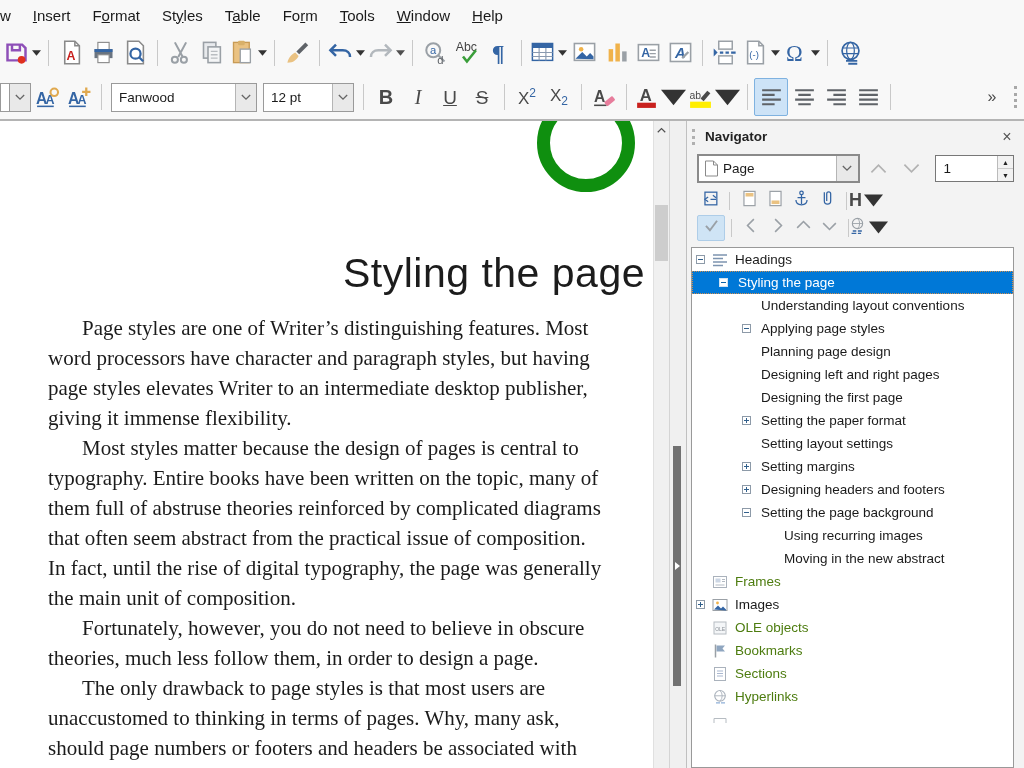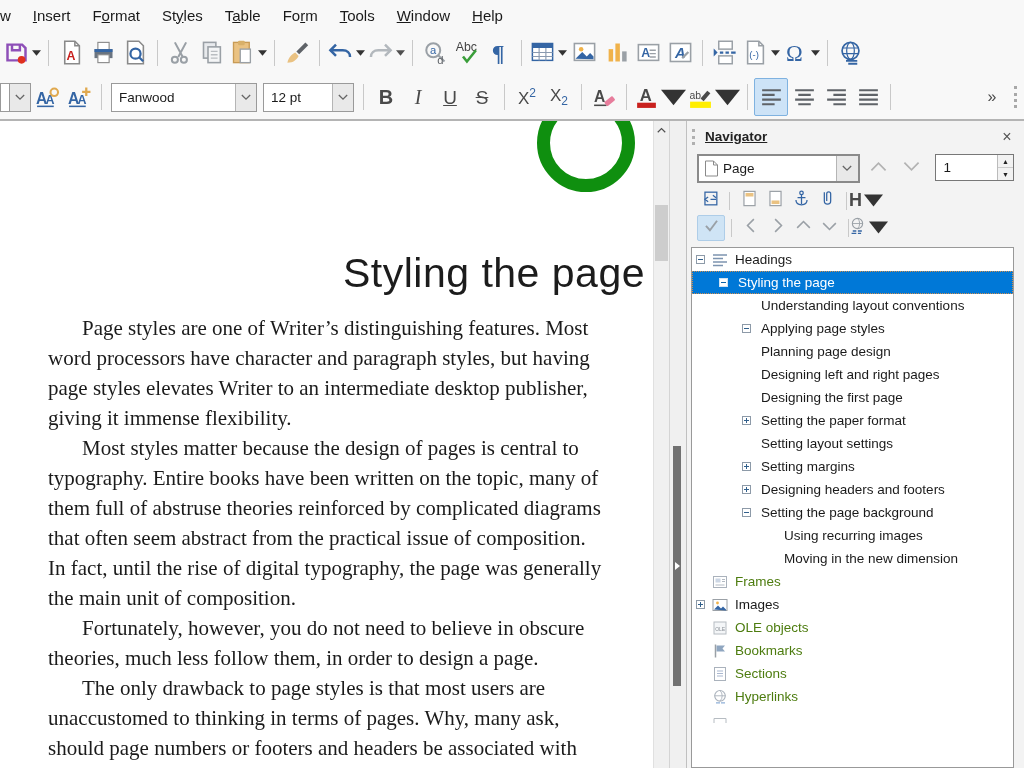--- a/index.html
+++ b/index.html
@@ -47,23 +47,23 @@
   .sb-btn svg{width:9px;height:6px;}
   .sb-thumb{position:absolute;left:1px;right:1px;top:84px;height:56px;background:#cdcdcd;}
   
   .splitter{width:16px;background:#f0f0f0;border-left:1px solid #d4d4d4;border-right:1px solid #c0c0c0;position:relative;flex:none;}
   .split-handle{position:absolute;left:3px;width:8px;top:325px;height:240px;background:#717171;display:flex;align-items:center;justify-content:center;}
   .split-arrow{width:0;height:0;border-top:4px solid transparent;border-bottom:4px solid transparent;border-left:5px solid #fff;}
   
   .navigator{flex:1;background:#f3f3f3;display:flex;flex-direction:column;overflow:hidden;}
   .nav-titlebar{height:31px;display:flex;align-items:center;padding:0 8px 0 5px;}
   .nav-grip{width:3px;height:16px;border-left:3px dotted #b0b0b0;margin-right:7px;}
-  .nav-title{font-size:13.5px;font-weight:bold;color:#222;flex:1;text-decoration:underline;}
+  .nav-title{font-size:13.5px;font-weight:bold;color:#222;flex:1;}
   .nav-close{font-size:16px;color:#555;width:18px;text-align:center;line-height:16px;}
-  .nav-controls{display:flex;align-items:flex-start;padding:2px 10px 4px 10px;gap:4px;}
+  .nav-controls{display:flex;align-items:center;padding:2px 10px 4px 10px;gap:4px;}
   .nav-combo{display:flex;align-items:center;background:#fff;border:2px solid #8a8a8a;height:29px;box-sizing:border-box;width:170px;}
   .nav-combo .cico{margin:0 4px 0 5px;display:flex;}
   .nav-combo .cico svg{width:15px;height:17px;}
   .nav-combo .cval{font-size:13.5px;flex:1;}
   .nav-combo .cbtn{width:21px;align-self:stretch;background:#e9e9e9;border-left:1px solid #b5b5b5;display:flex;align-items:center;justify-content:center;}
   .nav-combo .cbtn svg{width:10px;height:7px;}
   .nav-chev{width:30px;height:26px;display:flex;align-items:center;justify-content:center;}
   .nav-chev svg{width:17px;height:11px;}
   .spinbox{margin-left:6px;display:flex;background:#fff;border:1px solid #777;height:27px;box-sizing:border-box;width:82px;}
   .spinbox .sval{flex:1;font-size:13.5px;padding:5px 0 0 7px;}
@@ -777,21 +777,21 @@
             <span class="exp-slot">
               <span class="expander blank"></span>
             </span>
             <span class="tlabel">Using recurring images</span>
           </div>
           <div class="tree-row">
             <span class="lvl" style="width:69px"></span>
             <span class="exp-slot">
               <span class="expander blank"></span>
             </span>
-            <span class="tlabel">Moving in the new dimension</span>
+            <span class="tlabel">Moving in the new abstract</span>
           </div>
           <div class="tree-row grayed">
             <span class="lvl" style="width:0px"></span>
             <span class="exp-slot">
               <span class="expander blank"></span>
             </span>
             <span class="ticon">
               <svg viewBox="0 0 16 16">
                 <rect x="1.5" y="2.5" width="13" height="11" fill="#fff" stroke="#aab2bc"></rect>
                 <rect x="3.5" y="4.5" width="5" height="4" fill="#ccd6e4"></rect>

